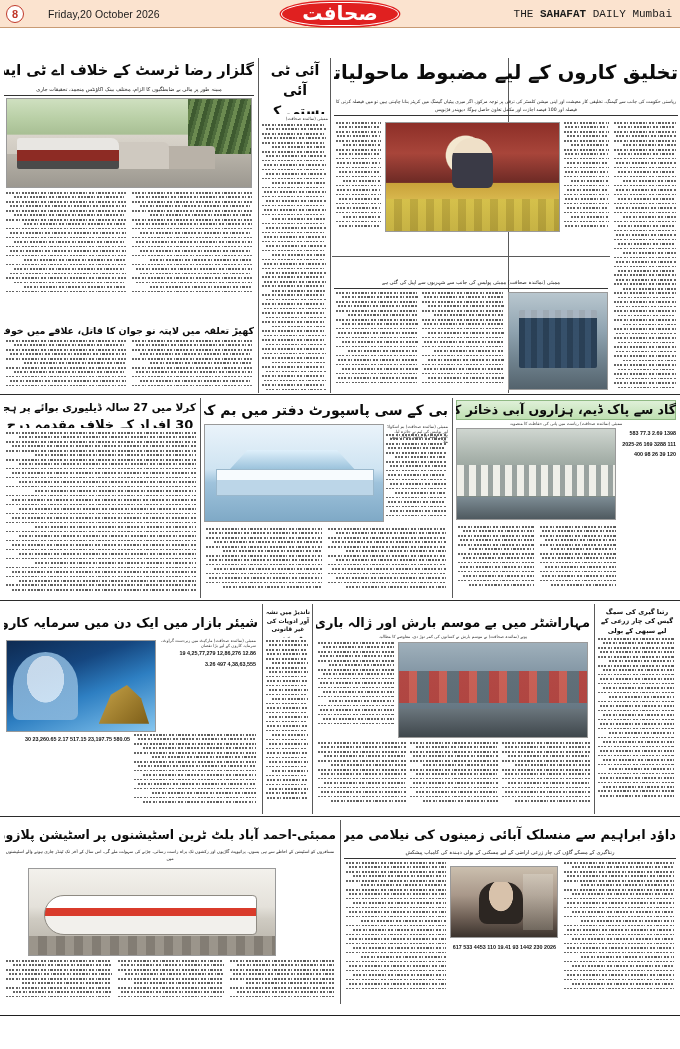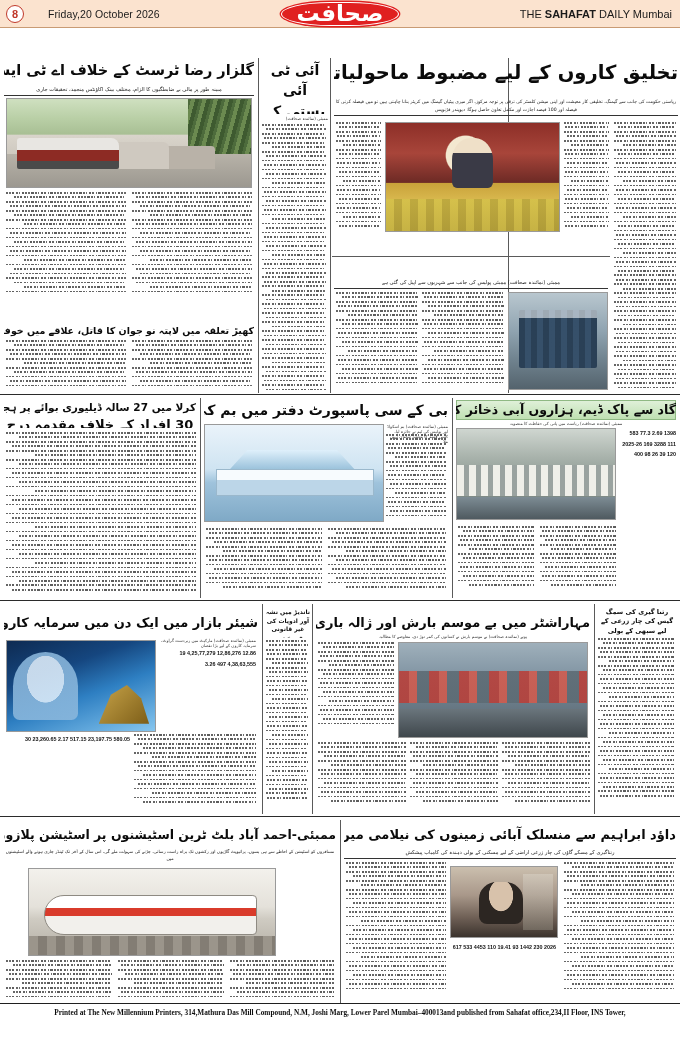--- a/index.html
+++ b/index.html
@@ -42,30 +42,30 @@
     transform: translateX(-50%);
     width: 118px; height: 24px;
     border-radius: 50% / 60%;
     background: #e02020;
     border: 1.6px solid #ffffff;
     box-shadow: 0 0 0 1.4px #e02020;
     display:flex; align-items:center; justify-content:center;
     overflow: hidden;
   }
   .logo-wrap .logo-text {
-    color: #ffffff; font-size: 23px;
+    color: #ffffff; font-size: 20px;
     font-family: "DejaVu Sans", sans-serif;
     direction: rtl; line-height: 1;
     transform: translateY(-1px);
     letter-spacing: -1px;
     font-weight: 700;
   }
   .mh-right {
     position: absolute; right: 8px;
-    font-family: Liberation Sans, sans-serif;
+    font-family: Liberation Mono, monospace;
     font-size: 11px; color: #1a1a1a;
   }
   .mh-right b { font-weight: bold; }
 
   
   .sheet { position: relative; width: 680px; height: 995px; }
 
   
   .blk { position: absolute; overflow: hidden; }
 
@@ -1107,15 +1107,14 @@
       <div class="tline s1"></div>
       <div class="tline s3"></div>
     <div class="tline s1"></div>
       <div class="tline s2"></div>
       <div class="tline s1"></div>
       <div class="tline s3"></div>
     <div class="tline s1"></div>
   </div>
 
   <div class="imprint">
-    <span class="l">Printed at The New Millennium Printers, 314,Mathura Das Mill Compound, N.M, Joshi Marg, Lower Parel Mumbai–400013and published from Sahafat office,234,II Floor, INS Tower,</span>
   </div>
 </div>
 
 </body></html>

